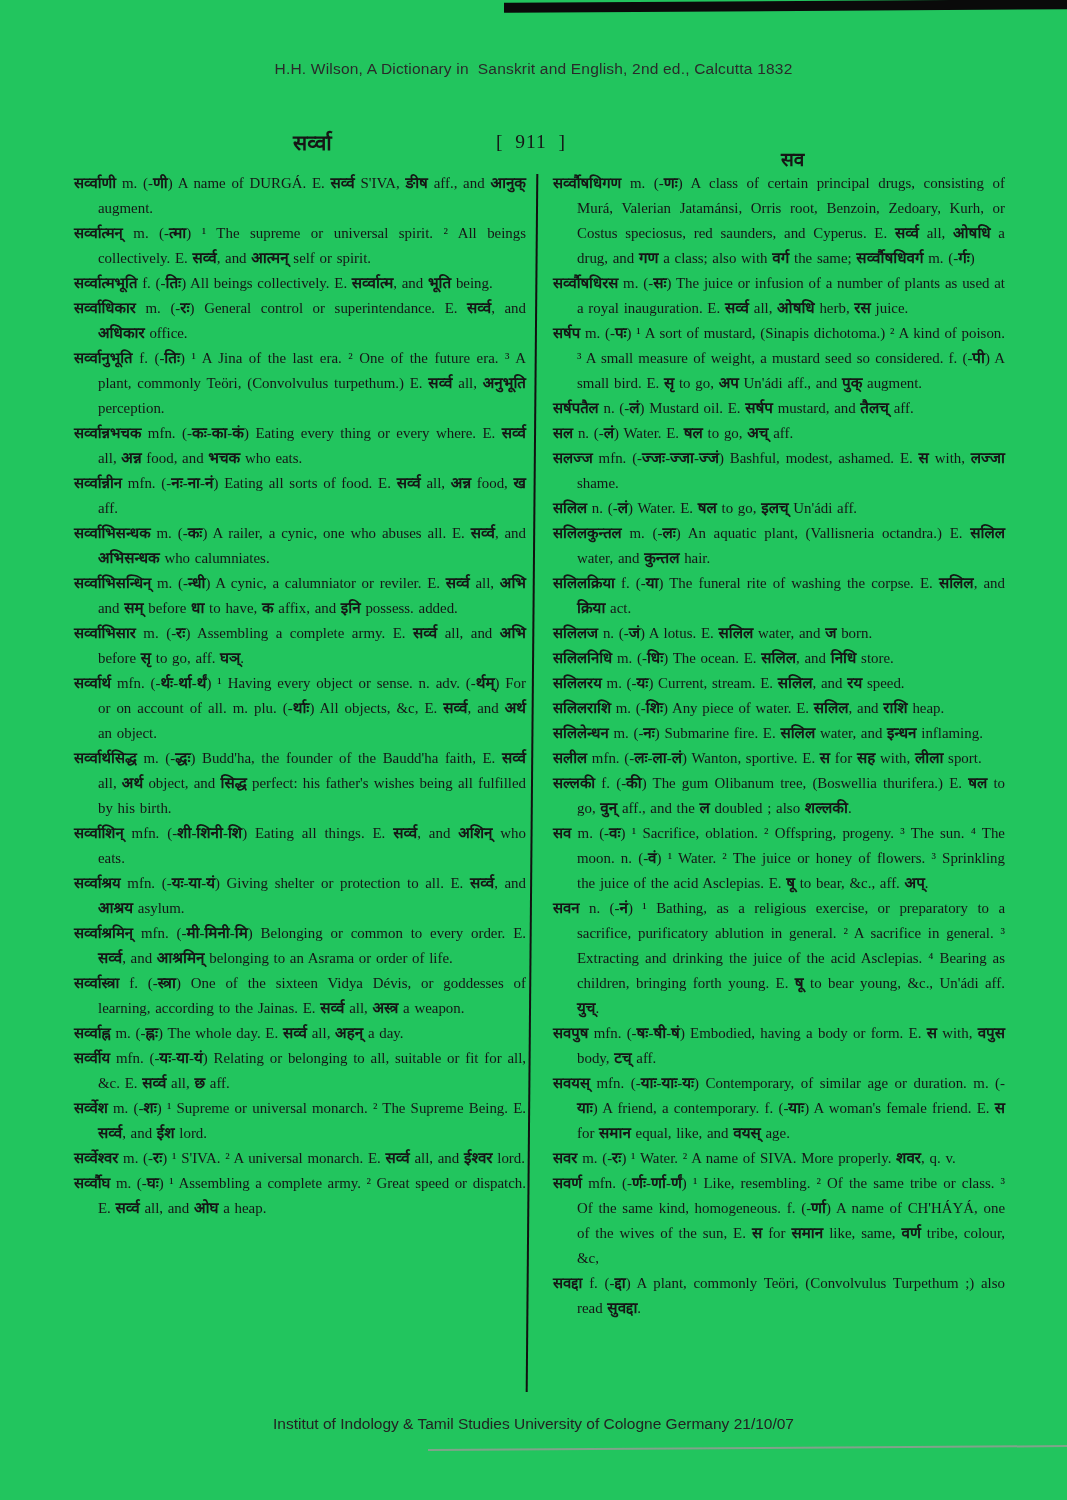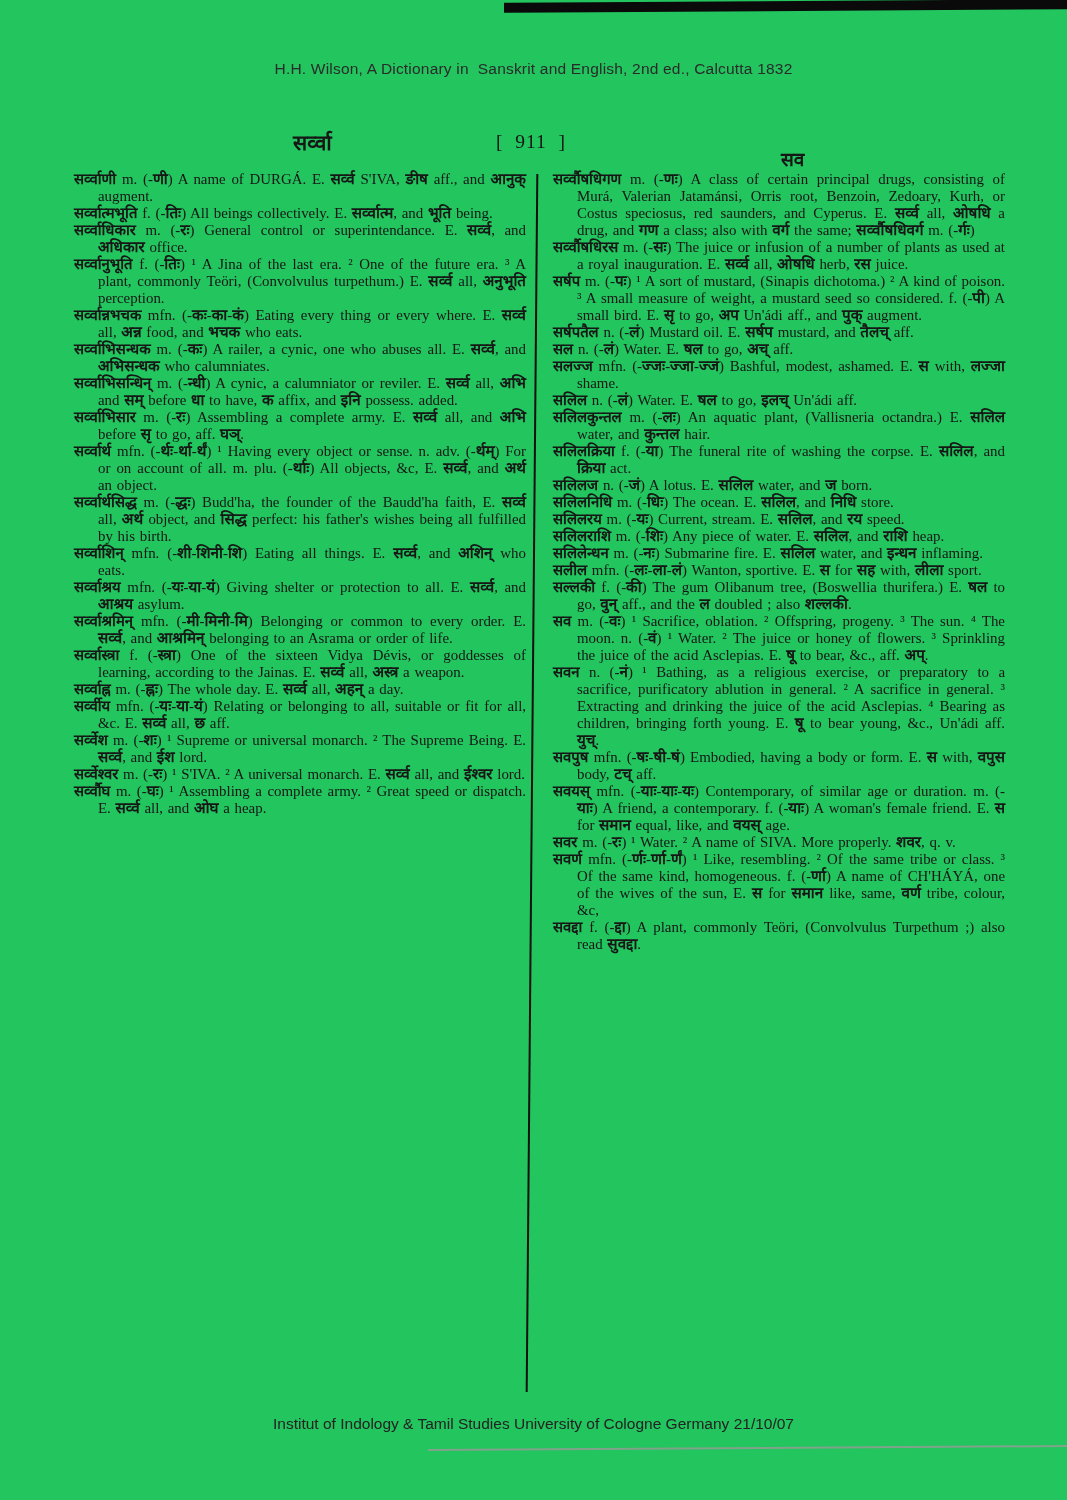--- a/index.html
+++ b/index.html
@@ -23,21 +23,21 @@
   .run-right{position:absolute;left:781px;top:146px;font-size:19px;font-weight:bold;}
   .dvh{font-family:"DejaVu Sans", sans-serif;}
   
   .columns{
     position:absolute;top:171px;left:74px;width:932px;display:flex;gap:27px;
   }
   .col{width:452px;}
   .divider{position:absolute;left:531px;top:174px;width:2px;height:1218px;background:#111;transform:rotate(0.5deg);}
   .entry{
     margin:0;padding-left:24px;text-indent:-24px;
-    font-size:14.9px;line-height:17px;text-align:justify;word-spacing:1px;
+    font-size:14.9px;line-height:25px;text-align:justify;word-spacing:1px;
   }
   .entry b.hw{font-weight:bold;}
   .entry b.dv{font-weight:bold;font-size:1.02em;}
   
   .footer{
     position:absolute;top:1415px;left:0;width:100%;text-align:center;
     font-family:"Liberation Sans", sans-serif;font-size:15.5px;color:#222;
   }
 </style>
 </head>
@@ -50,24 +50,26 @@
 
   <div class="run-left dvh">सर्व्वा</div>
   <div class="page-num">[  911  ]</div>
   <div class="run-right dvh">सव</div>
 
   <div class="divider"></div>
 
   <div class="columns">
     <div class="col">
         <p class="entry"><b class="hw dvh">सर्व्वाणी</b> m. (-<b class="dv dvh">णी</b>) A name of DURGÁ. E. <b class="dv dvh">सर्व्व</b> S'IVA, <b class="dv dvh">ङीष</b> aff., and <b class="dv dvh">आनुक्</b> augment.</p>
+        <p class="entry"><b class="hw dvh">सर्व्वात्मन्</b> m. (-<b class="dv dvh">त्मा</b>) ¹ The supreme or universal spirit. ² All beings collectively. E. <b class="dv dvh">सर्व्व</b>, and <b class="dv dvh">आत्मन्</b> self or spirit.</p>
         <p class="entry"><b class="hw dvh">सर्व्वात्मभूति</b> f. (-<b class="dv dvh">तिः</b>) All beings collectively. E. <b class="dv dvh">सर्व्वात्म</b>, and <b class="dv dvh">भूति</b> being.</p>
         <p class="entry"><b class="hw dvh">सर्व्वाधिकार</b> m. (-<b class="dv dvh">रः</b>) General control or superintendance. E. <b class="dv dvh">सर्व्व</b>, and <b class="dv dvh">अधिकार</b> office.</p>
         <p class="entry"><b class="hw dvh">सर्व्वानुभूति</b> f. (-<b class="dv dvh">तिः</b>) ¹ A Jina of the last era. ² One of the future era. ³ A plant, commonly Teöri, (Convolvulus turpethum.) E. <b class="dv dvh">सर्व्व</b> all, <b class="dv dvh">अनुभूति</b> perception.</p>
         <p class="entry"><b class="hw dvh">सर्व्वान्नभचक</b> mfn. (-<b class="dv dvh">कः</b>-<b class="dv dvh">का</b>-<b class="dv dvh">कं</b>) Eating every thing or every where. E. <b class="dv dvh">सर्व्व</b> all, <b class="dv dvh">अन्न</b> food, and <b class="dv dvh">भचक</b> who eats.</p>
+        <p class="entry"><b class="hw dvh">सर्व्वान्नीन</b> mfn. (-<b class="dv dvh">नः</b>-<b class="dv dvh">ना</b>-<b class="dv dvh">नं</b>) Eating all sorts of food. E. <b class="dv dvh">सर्व्व</b> all, <b class="dv dvh">अन्न</b> food, <b class="dv dvh">ख</b> aff.</p>
         <p class="entry"><b class="hw dvh">सर्व्वाभिसन्धक</b> m. (-<b class="dv dvh">कः</b>) A railer, a cynic, one who abuses all. E. <b class="dv dvh">सर्व्व</b>, and <b class="dv dvh">अभिसन्धक</b> who calumniates.</p>
         <p class="entry"><b class="hw dvh">सर्व्वाभिसन्धिन्</b> m. (-<b class="dv dvh">न्धी</b>) A cynic, a calumniator or reviler. E. <b class="dv dvh">सर्व्व</b> all, <b class="dv dvh">अभि</b> and <b class="dv dvh">सम्</b> before <b class="dv dvh">धा</b> to have, <b class="dv dvh">क</b> affix, and <b class="dv dvh">इनि</b> possess. added.</p>
         <p class="entry"><b class="hw dvh">सर्व्वाभिसार</b> m. (-<b class="dv dvh">रः</b>) Assembling a complete army. E. <b class="dv dvh">सर्व्व</b> all, and <b class="dv dvh">अभि</b> before <b class="dv dvh">सृ</b> to go, aff. <b class="dv dvh">घञ्</b>.</p>
         <p class="entry"><b class="hw dvh">सर्व्वार्थ</b> mfn. (-<b class="dv dvh">र्थः</b>-<b class="dv dvh">र्था</b>-<b class="dv dvh">र्थं</b>) ¹ Having every object or sense. n. adv. (-<b class="dv dvh">र्थम्</b>) For or on account of all. m. plu. (-<b class="dv dvh">र्थाः</b>) All objects, &amp;c, E. <b class="dv dvh">सर्व्व</b>, and <b class="dv dvh">अर्थ</b> an object.</p>
         <p class="entry"><b class="hw dvh">सर्व्वार्थसिद्ध</b> m. (-<b class="dv dvh">द्धः</b>) Budd'ha, the founder of the Baudd'ha faith, E. <b class="dv dvh">सर्व्व</b> all, <b class="dv dvh">अर्थ</b> object, and <b class="dv dvh">सिद्ध</b> perfect: his father's wishes being all fulfilled by his birth.</p>
         <p class="entry"><b class="hw dvh">सर्व्वाशिन्</b> mfn. (-<b class="dv dvh">शी</b>-<b class="dv dvh">शिनी</b>-<b class="dv dvh">शि</b>) Eating all things. E. <b class="dv dvh">सर्व्व</b>, and <b class="dv dvh">अशिन्</b> who eats.</p>
         <p class="entry"><b class="hw dvh">सर्व्वाश्रय</b> mfn. (-<b class="dv dvh">यः</b>-<b class="dv dvh">या</b>-<b class="dv dvh">यं</b>) Giving shelter or protection to all. E. <b class="dv dvh">सर्व्व</b>, and <b class="dv dvh">आश्रय</b> asylum.</p>
         <p class="entry"><b class="hw dvh">सर्व्वाश्रमिन्</b> mfn. (-<b class="dv dvh">मी</b>-<b class="dv dvh">मिनी</b>-<b class="dv dvh">मि</b>) Belonging or common to every order. E. <b class="dv dvh">सर्व्व</b>, and <b class="dv dvh">आश्रमिन्</b> belonging to an Asrama or order of life.</p>
         <p class="entry"><b class="hw dvh">सर्व्वास्त्रा</b> f. (-<b class="dv dvh">स्त्रा</b>) One of the sixteen Vidya Dévis, or goddesses of learning, according to the Jainas. E. <b class="dv dvh">सर्व्व</b> all, <b class="dv dvh">अस्त्र</b> a weapon.</p>
         <p class="entry"><b class="hw dvh">सर्व्वाह्न</b> m. (-<b class="dv dvh">ह्नः</b>) The whole day. E. <b class="dv dvh">सर्व्व</b> all, <b class="dv dvh">अहन्</b> a day.</p>

